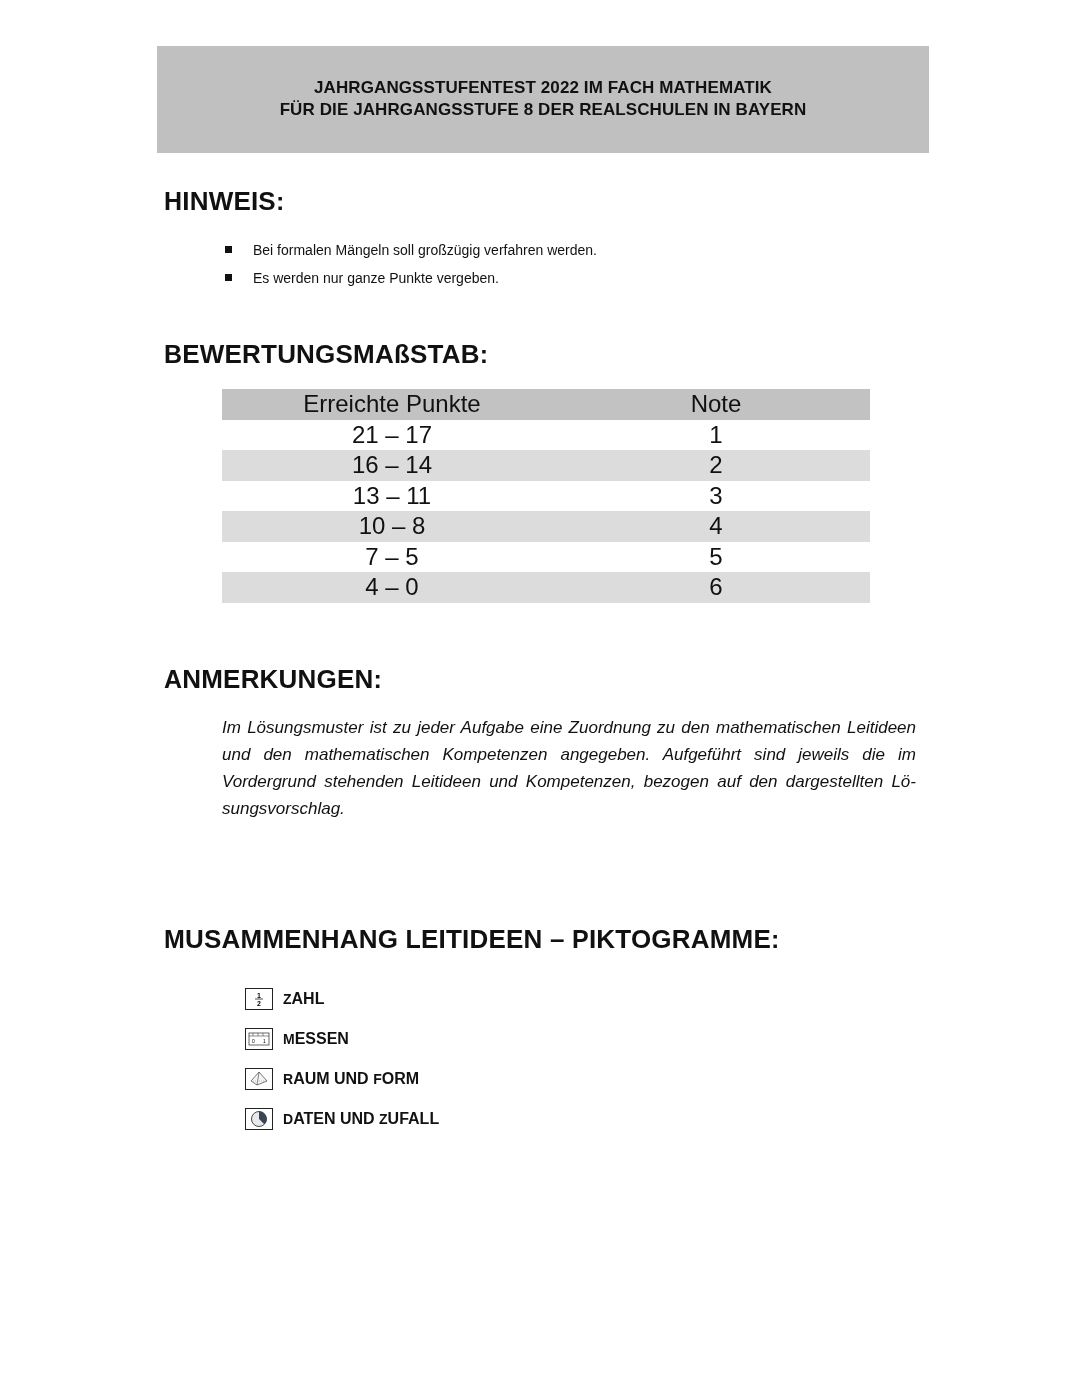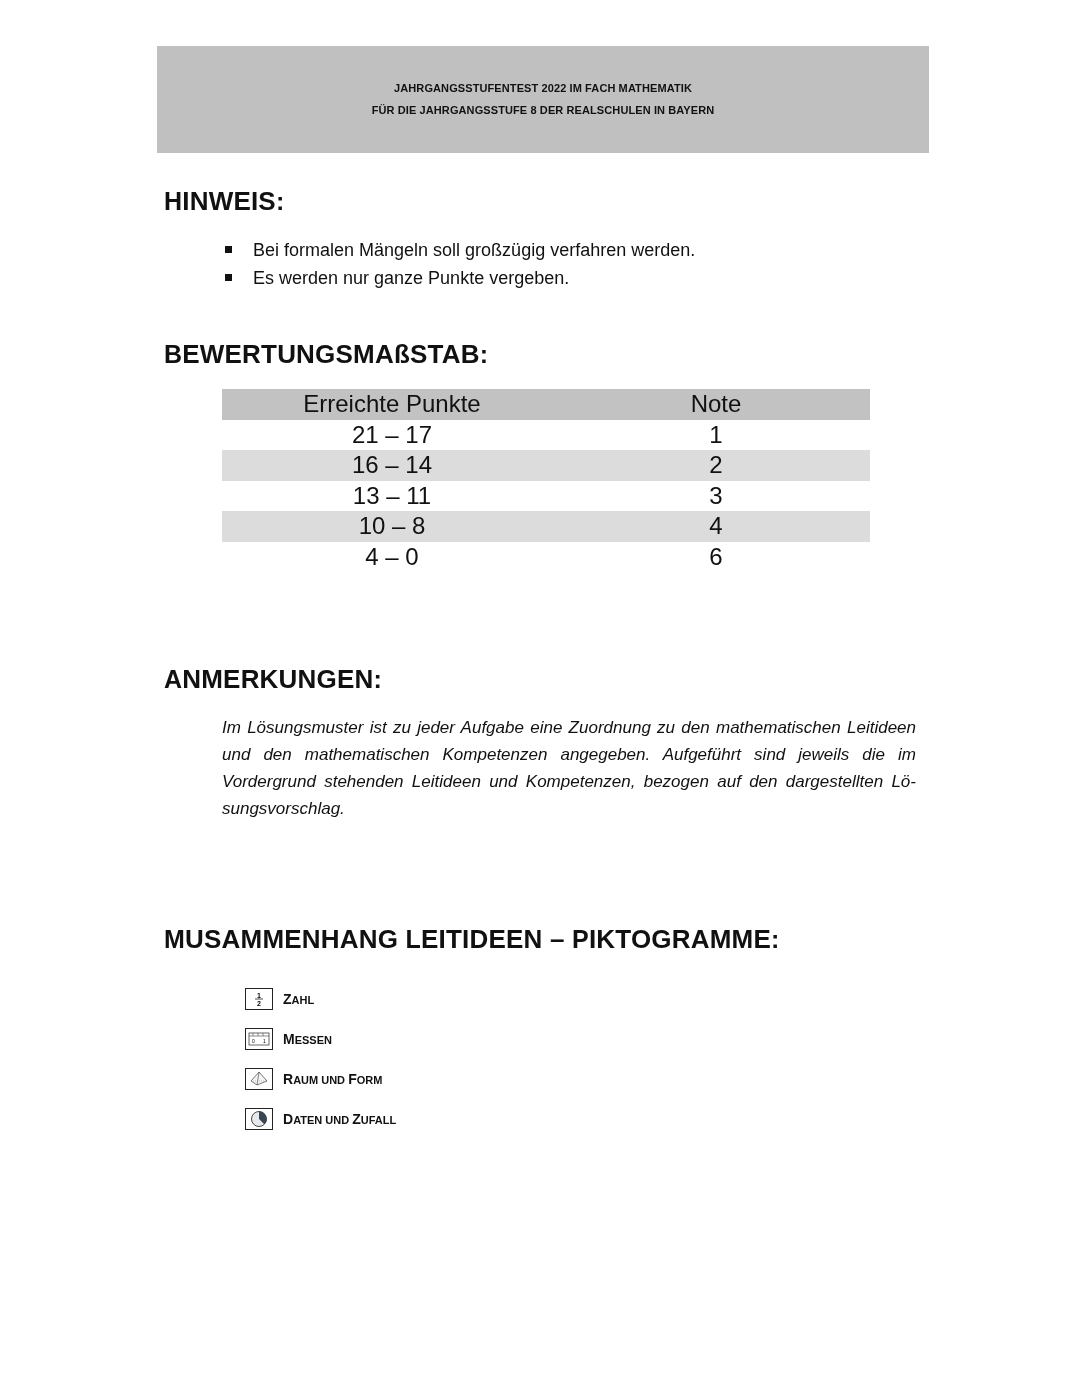--- a/index.html
+++ b/index.html
@@ -1,43 +1,43 @@
 <!DOCTYPE html>
 <html><head>
 <meta charset="utf-8">
 <style>
   html, body { margin: 0; padding: 0; background: #ffffff; }
   body { width: 1080px; height: 1397px; position: relative; overflow: hidden;
          font-family: "Liberation Sans", sans-serif; color: #111; }
   .header-box { position: absolute; left: 157px; top: 46px; width: 772px; height: 107px;
                 background: #c0c0c0; text-align: center; }
-  .header-box .line { font-weight: bold; font-size: 11px; letter-spacing: 0.1px; line-height: 22px; }
+  .header-box .line { font-weight: bold; font-size: 17px; letter-spacing: 0.1px; line-height: 22px; }
   .header-box .l1 { margin-top: 31px; }
 
   .heading { position: absolute; left: 164px; font-weight: bold; font-size: 25px; letter-spacing: 0.2px; }
   .heading .sc { font-size: 26px; }
 
   .bullets { position: absolute; left: 224px; top: 236px; margin: 0; padding: 0; list-style: none; }
-  .bullets li { font-size: 18px; line-height: 28px; position: relative; padding-left: 29px; }
+  .bullets li { font-size: 14px; line-height: 28px; position: relative; padding-left: 29px; }
   .bullets li .sq { position: absolute; left: 1px; top: 10px; width: 7px; height: 7px; background: #111; }
 
   .grade-table { position: absolute; left: 222px; top: 389px; width: 648px; border-collapse: collapse; }
   .grade-table th, .grade-table td { font-weight: normal; font-size: 24px; height: 30.5px; padding: 0; text-align: center; line-height: 30px; }
   .grade-table thead tr { background: #c2c2c2; }
   .grade-table tbody tr:nth-child(even) { background: #dcdcdc; }
   .grade-table .c1 { width: 340px; }
   .grade-table .c2 { width: 308px; }
 
   .remarks { position: absolute; left: 222px; top: 714px; width: 694px; font-size: 17px; line-height: 27px; text-align: justify; font-style: italic; }
 
   .pict-list { position: absolute; left: 245px; top: 979px; }
   .pict-item { display: flex; align-items: center; height: 40px; }
   .pict-icon { width: 28px; height: 22px; border: 1.5px solid #222; box-sizing: border-box; display: flex; align-items: center; justify-content: center; margin-right: 10px; background: #fff; }
   .pict-label { font-weight: bold; font-size: 14px; }
-  .pict-label .sc { font-size: 11px; }
+  .pict-label .sc { font-size: 16px; }
 </style>
 </head>
 <body>
 
 <div class="header-box">
   <div class="line l1">JAHRGANGSSTUFENTEST 2022 IM FACH MATHEMATIK</div>
   <div class="line">FÜR DIE JAHRGANGSSTUFE 8 DER REALSCHULEN IN BAYERN</div>
 </div>
 
 <div class="heading" style="top:186px;">
@@ -67,20 +67,24 @@
         <td>16 – 14</td>
         <td>2</td>
       </tr>
     <tr>
         <td>13 – 11</td>
         <td>3</td>
       </tr>
     <tr>
         <td>10 – 8</td>
         <td>4</td>
+      </tr>
+    <tr>
+        <td>7 – 5</td>
+        <td>5</td>
       </tr>
     <tr>
         <td>4 – 0</td>
         <td>6</td>
       </tr>
   </tbody>
 </table>
 
 <div class="heading" style="top:664px;">
   <span>A</span><span class="sc">NMERKUNGEN</span><span>:</span>

